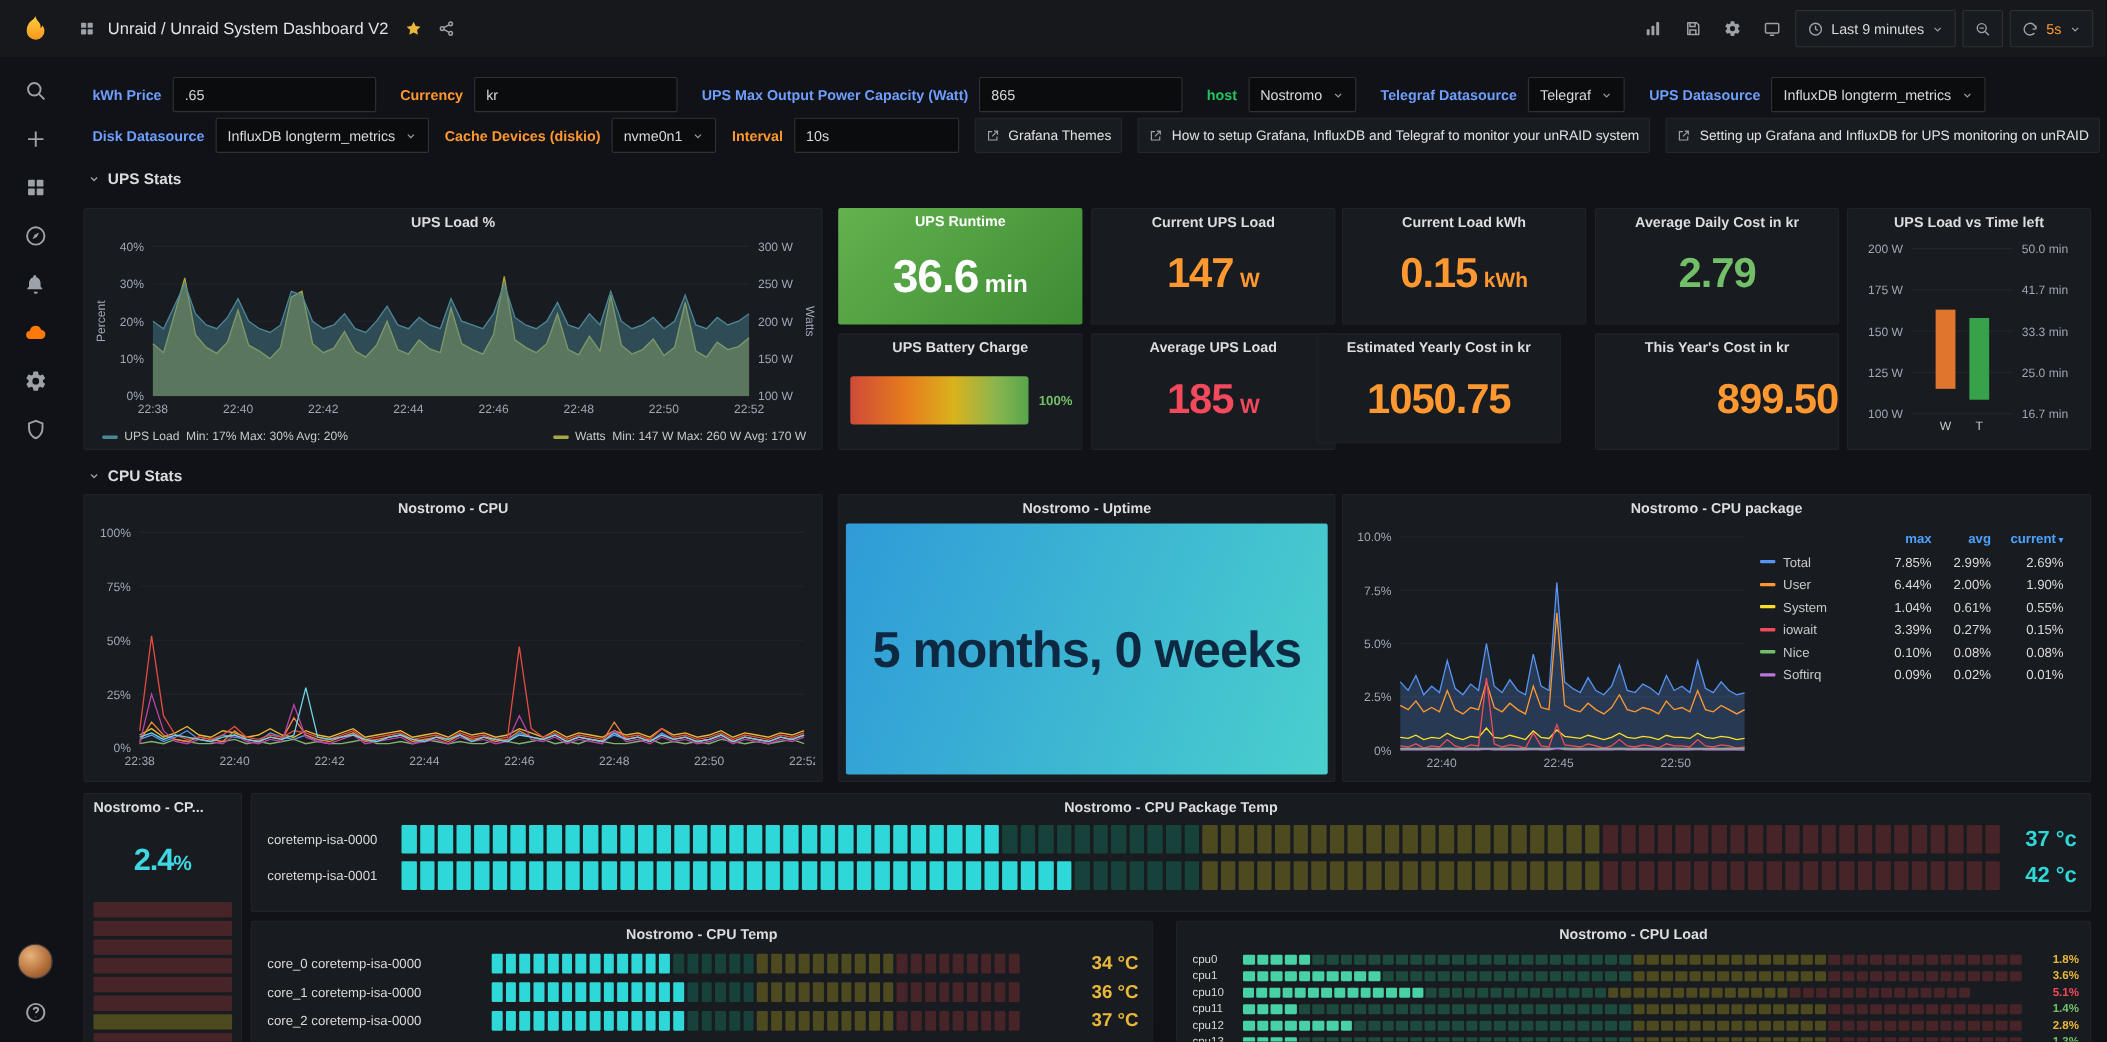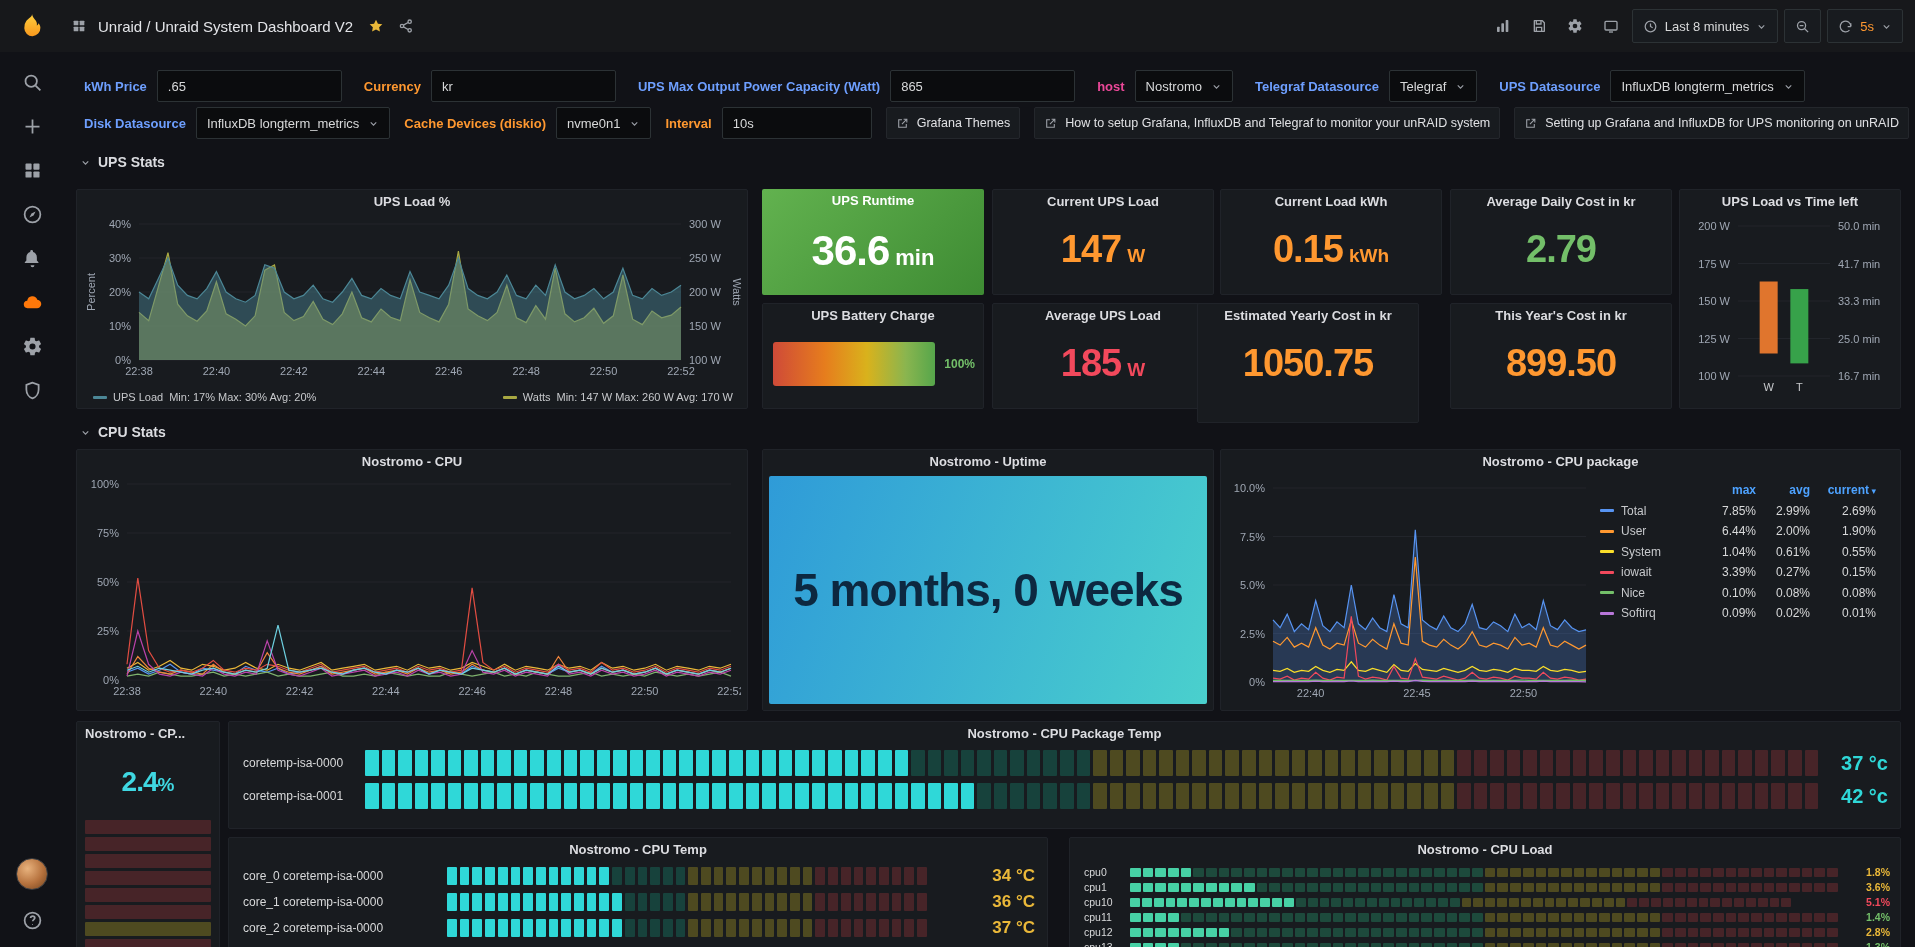--- a/index.html
+++ b/index.html
@@ -55,21 +55,21 @@
   .p-upsload .ch{bottom:26px;}
   .chart-legend{position:absolute;left:16px;right:14px;bottom:5px;display:flex;justify-content:space-between;font-size:11px;color:#c7c9cc;}
   .leg-item{display:flex;align-items:center;gap:6px;cursor:pointer;}
   .dash{display:inline-block;width:14px;height:3px;border-radius:1px;}
   .p-runtime{left:762px;top:189px;width:222px;height:106px;background:linear-gradient(135deg,#62b24f 0%,#3e8b33 100%);border:none;}
   .p-runtime .ptitle{color:#fff;}
   .p-battery{left:762px;top:303px;width:222px;height:106px;}
   .p-curload{left:992px;top:189px;width:222px;height:106px;}
   .p-avgload{left:992px;top:303px;width:222px;height:106px;}
   .p-curkwh{left:1220px;top:189px;width:222px;height:106px;}
-  .p-yearly{left:1197px;top:303px;width:222px;height:120px;}
+  .p-yearly{left:1197px;top:303px;width:222px;height:100px;}
   .p-daily{left:1450px;top:189px;width:222px;height:106px;}
   .p-yearcost{left:1450px;top:303px;width:222px;height:106px;}
   .p-upsbar{left:1679px;top:189px;width:222px;height:220px;}
   .stat-value{position:absolute;top:24px;left:0;right:0;bottom:0;display:flex;align-items:baseline;justify-content:center;
     padding-top:14px;font-weight:700;}
   .stat-value .big{font-size:38px;letter-spacing:-1px;}
   .stat-value .unit{font-size:19px;margin-left:6px;}
   .p-runtime .stat-value{color:#fff;}
   .p-runtime .big{font-size:42px;}
   .p-runtime .unit{font-size:22px;}
@@ -186,21 +186,21 @@
             <path d="M9 21h6"></path>
           </svg>
       </span>
       <div class="tool-group">
         <span>
             <svg viewBox="0 0 24 24" fill="none" stroke="currentColor" stroke-width="2">
               <circle cx="12" cy="12" r="8.5"></circle>
               <path d="M12 7v5l3.5 2"></path>
             </svg>
           </span>
-        <span>Last 8 minutes</span>
+        <span>Last 9 minutes</span>
         <span class="chev">
             <svg viewBox="0 0 24 24" fill="none" stroke="currentColor" stroke-width="2.4">
               <path d="m6 9.5 6 6 6-6"></path>
             </svg>
           </span>
       </div>
       <div class="tool-group">
         <span>
             <svg viewBox="0 0 24 24" fill="none" stroke="currentColor" stroke-width="2">
               <circle cx="10.5" cy="10.5" r="6.5"></circle>
@@ -296,21 +296,21 @@
           <span>kr</span>
         </div>
       </div>
       <div class="var-item">
         <span class="var-label" style="color: rgb(110, 159, 255);">UPS Max Output Power Capacity (Watt)</span>
         <div class="var-input" style="width: 185px;">
           <span>865</span>
         </div>
       </div>
       <div class="var-item">
-        <span class="var-label" style="color: #ec4899;">host</span>
+        <span class="var-label" style="color: #22c55e;">host</span>
         <div class="var-select">
           <span>Nostromo</span>
           <span class="caret" style="margin-left: auto;">
             <svg viewBox="0 0 24 24" fill="none" stroke="currentColor" stroke-width="2.4">
               <path d="m6 9.5 6 6 6-6"></path>
             </svg>
           </span>
         </div>
       </div>
       <div class="var-item">
@@ -502,21 +502,21 @@
 
   <div class="panel p-daily">
     <div class="ptitle">Average Daily Cost in kr</div>
     <div class="stat-value" style="color: rgb(115, 191, 105);">
       <span class="big">2.79</span>
     </div>
   </div>
 
   <div class="panel p-yearcost">
     <div class="ptitle">This Year's Cost in kr</div>
-    <div class="stat-value" style="color: rgb(255, 152, 48);">
+    <div class="stat-value" style="color: rgb(255, 152, 48); justify-content: flex-end;">
       <span class="big">899.50</span>
     </div>
   </div>
 
   <div class="panel p-upsbar">
     <div class="ptitle">UPS Load vs Time left</div>
     <div class="ch">
         <svg width="208" height="184">
           <line x1="52" y1="160" x2="144" y2="160" stroke="#22252b" stroke-width="1"></line>
           <text x="44" y="164" font-size="11" fill="#9fa7b3" text-anchor="end">100 W</text>

